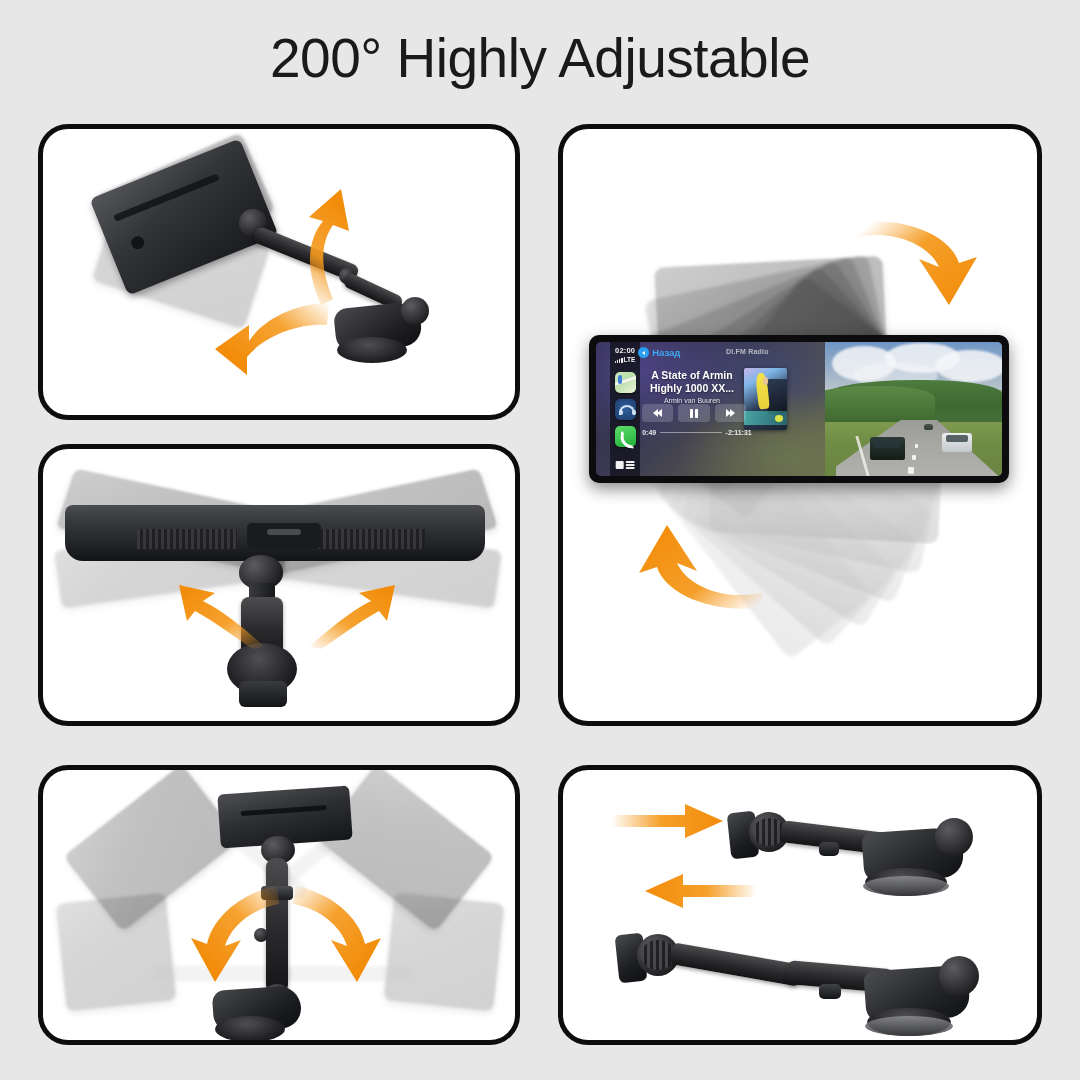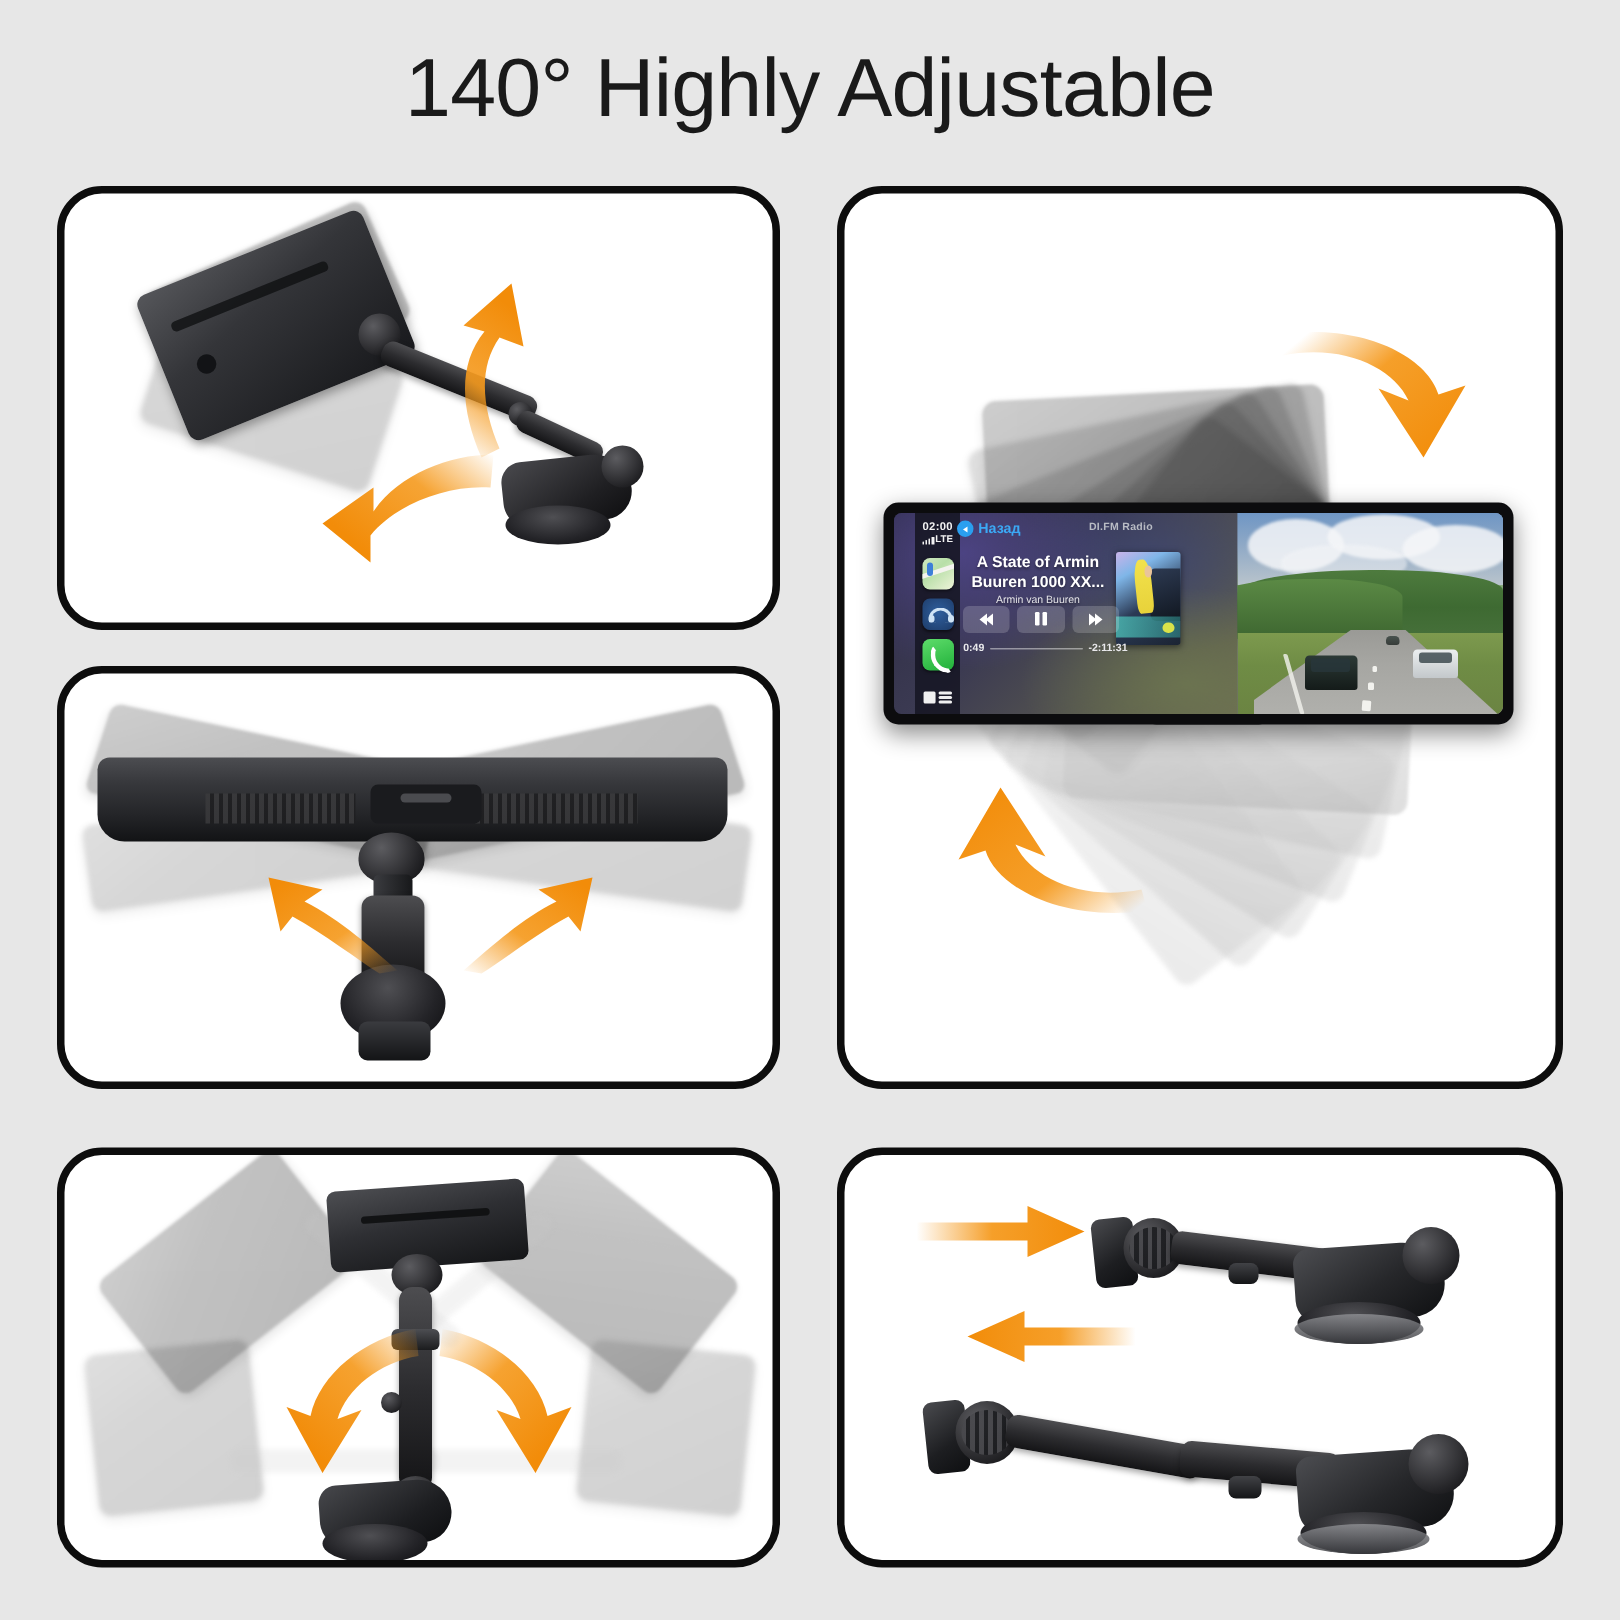--- a/index.html
+++ b/index.html
@@ -220,21 +220,21 @@
     clip-path:polygon(40% 0,62% 0,100% 100%,-8% 100%);}
   .lane{position:absolute;background:#f2f2ee;border-radius:1px;}
   .car{position:absolute;border-radius:3px 3px 2px 2px;}
   .car.dark{background:linear-gradient(180deg,#2c3a36,#141b19);}
   .car.light{background:linear-gradient(180deg,#eceff0,#c3c8cb);}
   .car .win{position:absolute;left:14%;top:10%;width:72%;height:38%;background:rgba(40,55,60,.75);border-radius:2px;}
 </style>
 </head>
 <body>
 
-<div class="page-title">140° Highly Adjustable</div>
+<div class="page-title">200° Highly Adjustable</div>
 
 <div class="panel" id="panel-tilt">
 
   <div class="prod ghost" style="left:62px;top:32px;width:160px;height:86px;transform:rotate(-24deg);">
     <div class="screen-body" style="width:100%;height:100%;border-radius:8px;"></div>
   </div>
   <div class="prod ghost2" style="left:58px;top:92px;width:160px;height:86px;transform:rotate(18deg);">
     <div class="screen-body" style="width:100%;height:100%;border-radius:8px;"></div>
   </div>
 
@@ -479,21 +479,21 @@
             <span class="circ">
                 <i></i>
               </span>
             <span>Назад</span>
           </div>
 
           <div class="cp-station">DI.FM Radio</div>
 
           <div class="cp-meta">
             <div class="cp-title">A State of Armin</div>
-            <div class="cp-title">Buuren 1000 XX...</div>
+            <div class="cp-title">Highly 1000 XX...</div>
             <div class="cp-artist">Armin van Buuren</div>
           </div>
 
           <div class="cp-art">
             <div class="dark"></div>
             <div class="fig"></div>
             <div class="head"></div>
             <div class="tealbar"></div>
             <div class="badge"></div>
           </div>

